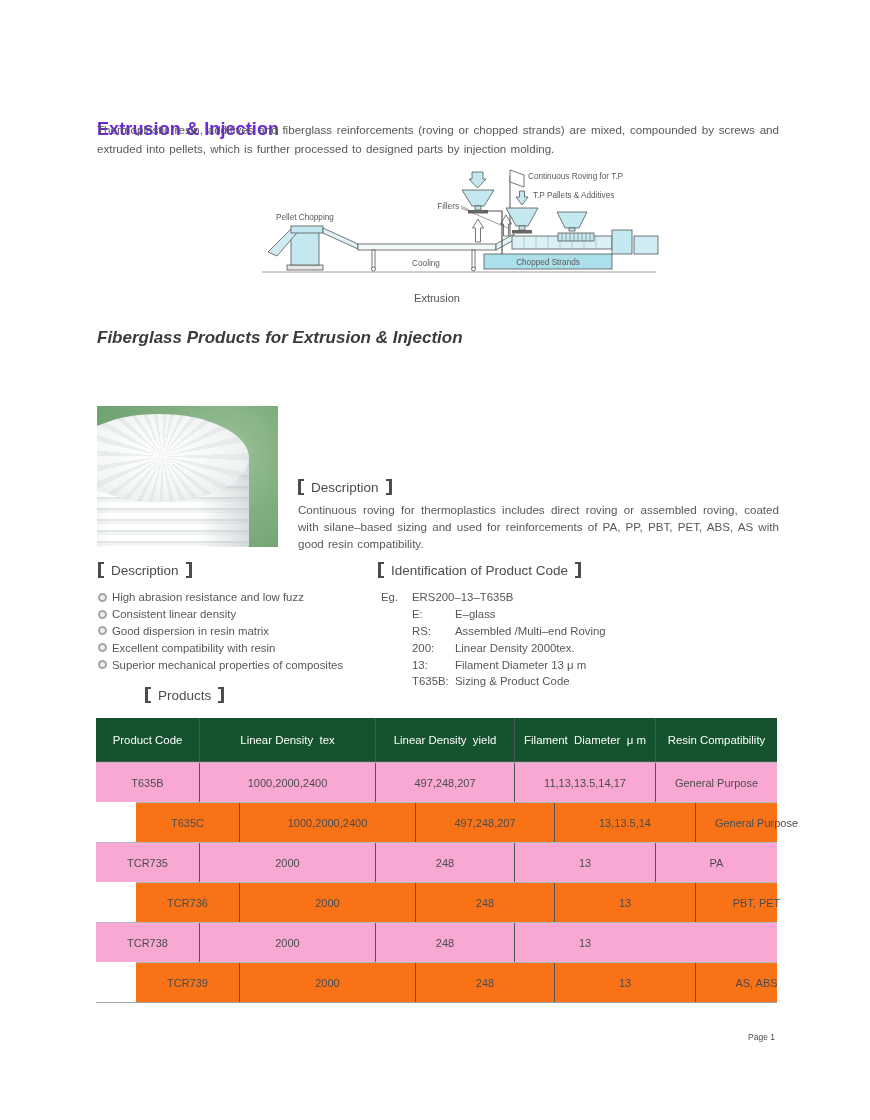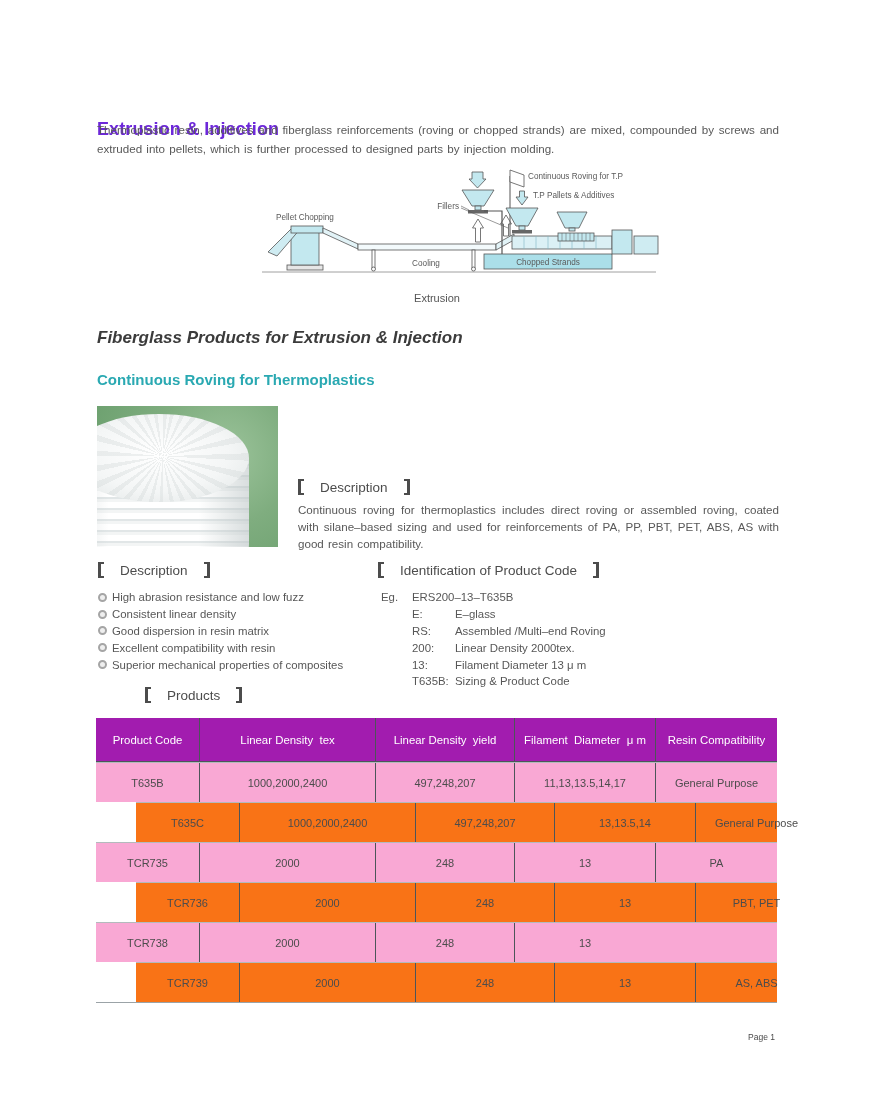--- a/index.html
+++ b/index.html
@@ -26,21 +26,21 @@
       background:
         linear-gradient(90deg, rgba(186,195,196,.45) 0%, rgba(255,255,255,0) 22%, rgba(255,255,255,0) 72%, rgba(186,195,196,.55) 100%),
         repeating-linear-gradient(180deg, #ffffff 0 6px, #e1e6e7 6px 8px, #f3f5f5 8px 11px);
       border-radius:0 0 24px 16px; }
   .spool-top { position:absolute; left:-28px; top:8px; width:180px; height:88px; border-radius:50%;
       background:
         repeating-conic-gradient(from 10deg at 52% 48%, rgba(208,214,214,.35) 0 5deg, rgba(255,255,255,0) 5deg 13deg),
         radial-gradient(ellipse at 50% 45%, #ffffff 0%, #f4f6f6 55%, #dfe4e4 100%); }
 
   
-  .btitle { position:absolute; display:flex; align-items:flex-end; gap:16px; font-size:13.5px; color:#4c4c4c; }
+  .btitle { position:absolute; display:flex; align-items:flex-end; gap:7px; font-size:13.5px; color:#4c4c4c; }
   .bk { width:6px; height:16px; flex:0 0 auto; }
   .bk-l { border-left:3px solid #4c4c4c; border-top:2.5px solid #4c4c4c; border-bottom:2.5px solid #4c4c4c; }
   .bk-r { border-right:3px solid #4c4c4c; border-top:2.5px solid #4c4c4c; border-bottom:2.5px solid #4c4c4c; }
 
   .descbody { position:absolute; left:298px; top:502px; width:481px; font-size:11.6px; line-height:1.45; color:#585858; text-align:justify; word-spacing:1px; }
 
   .features { position:absolute; left:98px; top:589px; width:270px; font-size:11.4px; color:#575757; }
   .feat { display:flex; align-items:center; gap:5px; height:16.8px; }
   .dot { width:9px; height:9px; border-radius:50%; border:2px solid #a5a5a5; background:#efefef; flex:0 0 auto; }
 
@@ -48,21 +48,21 @@
   .ident-eg { display:flex; height:16.8px; align-items:center; }
   .eglab { width:31px; }
   .ident-line { display:flex; height:16.8px; align-items:center; padding-left:31px; }
   .ilab { width:43px; }
 
   
   .ptable { position:absolute; left:96px; top:718px; width:681px; font-size:11px; color:#4c4c4c; border-bottom:1px solid #9ba3a7; }
   .trow { display:grid; grid-template-columns:103px 176px 139px 141px 122px; }
   .trow .cell { display:flex; align-items:center; justify-content:center; text-align:center; }
   .trow .cell + .cell { border-left:1px solid #4d5559; }
-  .thead { height:44px; background:#a21caf; color:#ffffff; font-size:11.4px; border-bottom:1px solid #4d5559; }
+  .thead { height:44px; background:#14532d; color:#ffffff; font-size:11.4px; border-bottom:1px solid #4d5559; }
   .tdata { height:40px; background:#f9a8d4; border-top:1px solid #b3babd; }
   .tdata:first-of-type { border-top:none; }
   .tdata.alt { background:#f97316;margin-left:40px; }
 
   .pagenum { position:absolute; left:700px; top:1032px; width:75px; text-align:right; font-size:8.5px; color:#4a4a4a; }
 </style>
 </head>
 <body>
 
 <div class="page">
@@ -137,21 +137,20 @@
         <line x1="318" y1="69" x2="318" y2="77"></line>
       <line x1="322" y1="69" x2="322" y2="77"></line>
         <line x1="326" y1="69" x2="326" y2="77"></line>
       <line x1="330" y1="69" x2="330" y2="77"></line>
         <line x1="334" y1="69" x2="334" y2="77"></line>
     </g>
   </svg>
   <div class="dcaption">Extrusion</div>
 
   <div class="h2">Fiberglass Products for Extrusion &amp; Injection</div>
-  <div class="h3">Continuous Roving for Thermoplastics</div>
 
   <div class="photo">
     <div class="spool-body"></div>
     <div class="spool-top"></div>
   </div>
 
   <div class="btitle" style="left:298px; top:479px;">
     <span class="bk bk-l"></span>
     <span>Description</span>
     <span class="bk bk-r"></span>

